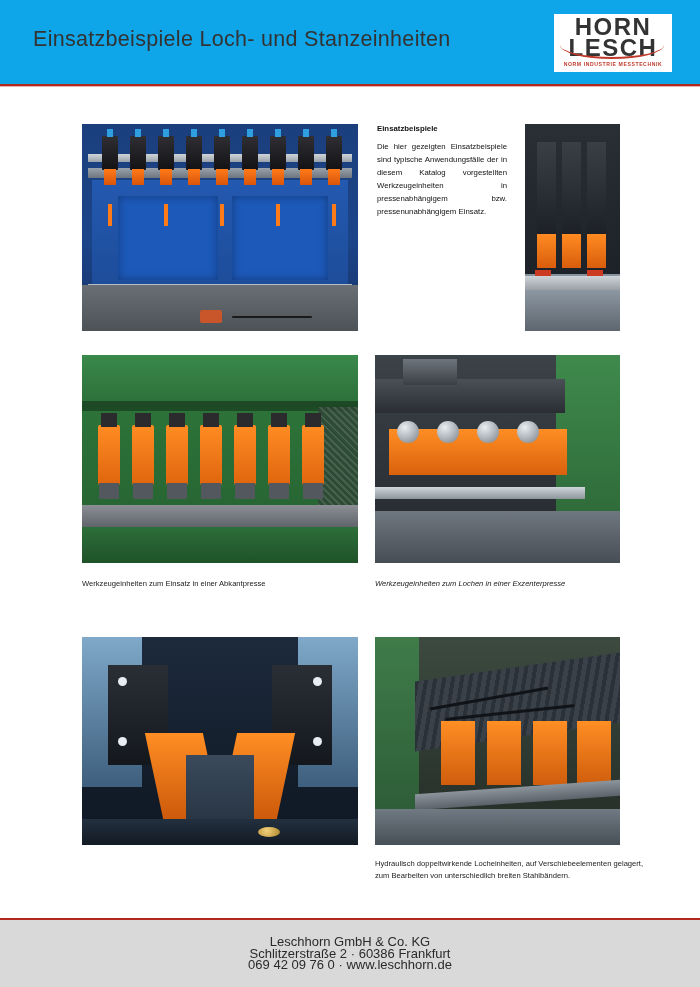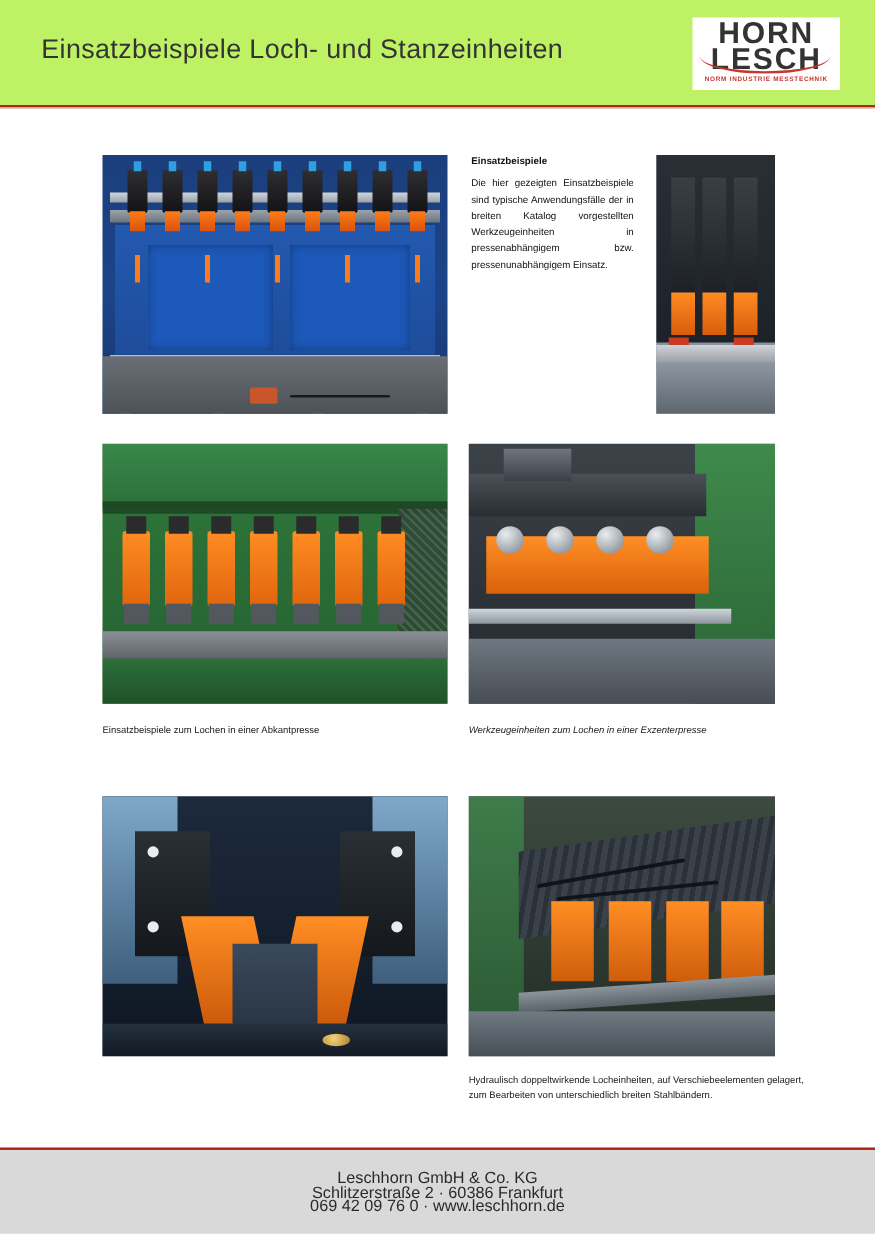--- a/index.html
+++ b/index.html
@@ -23,21 +23,21 @@
     height: 987px;
     background: #ffffff;
   }
 
   
   .header {
     position: absolute;
     left: 0; top: 0;
     width: 700px;
     height: 86px;
-    background: #bef264;
+    background: #0ea5e9;
   }
   .page-title {
     position: absolute;
     left: 33px;
     top: 27px;
     font-size: 21.5px;
     letter-spacing: 0.3px;
     color: #333333;
     font-weight: 400;
     white-space: nowrap;
@@ -277,21 +277,21 @@
     <div class="drip" style="left:138px"></div>
     <div class="drip" style="left:194px"></div>
     <div class="drip" style="left:250px"></div>
     <div class="floor"></div>
     <div class="box"></div>
     <div class="cable"></div>
   </div>
 
   <div class="intro">
     <div class="intro-title">Einsatzbeispiele</div>
-    <div class="intro-body">Die hier gezeigten Einsatzbeispiele sind typische Anwendungsfälle der in breiten Katalog vorgestellten Werkzeugeinheiten in pressenabhängigem bzw. pressenunabhängigem Einsatz.</div>
+    <div class="intro-body">Die hier gezeigten Einsatzbeispiele sind typische Anwendungsfälle der in diesem Katalog vorgestellten Werkzeugeinheiten in pressenabhängigem bzw. pressenunabhängigem Einsatz.</div>
   </div>
 
   <div class="photo p2">
     <div class="bg"></div>
     <div class="u" style="left:12px"></div>
     <div class="u" style="left:37px"></div>
     <div class="u" style="left:62px"></div>
     <div class="uo" style="left:12px"></div>
     <div class="uo" style="left:37px"></div>
     <div class="uo" style="left:62px"></div>
@@ -308,21 +308,21 @@
     <div class="tool" style="left:16px"></div>
     <div class="tool" style="left:50px"></div>
     <div class="tool" style="left:84px"></div>
     <div class="tool" style="left:118px"></div>
     <div class="tool" style="left:152px"></div>
     <div class="tool" style="left:186px"></div>
     <div class="tool" style="left:220px"></div>
     <div class="table"></div>
     <div class="lower"></div>
   </div>
-  <div class="caption" style="left:82px; top:578px; width:276px;">Einsatzbeispiele zum Lochen in einer Abkantpresse</div>
+  <div class="caption" style="left:82px; top:578px; width:276px;">Werkzeugeinheiten zum Einsatz in einer Abkantpresse</div>
 
   <div class="photo p4">
     <div class="green"></div>
     <div class="ram"></div>
     <div class="clamp"></div>
     <div class="orange"></div>
     <div class="roller" style="left:22px"></div>
     <div class="roller" style="left:62px"></div>
     <div class="roller" style="left:102px"></div>
     <div class="roller" style="left:142px"></div>

